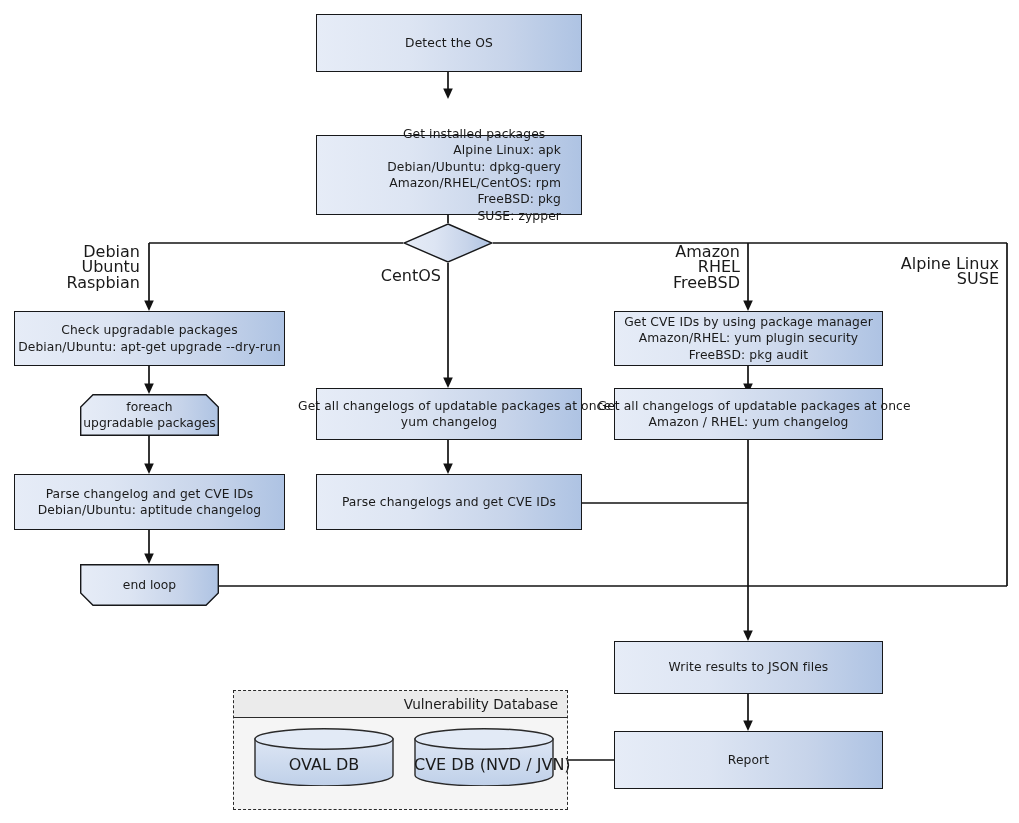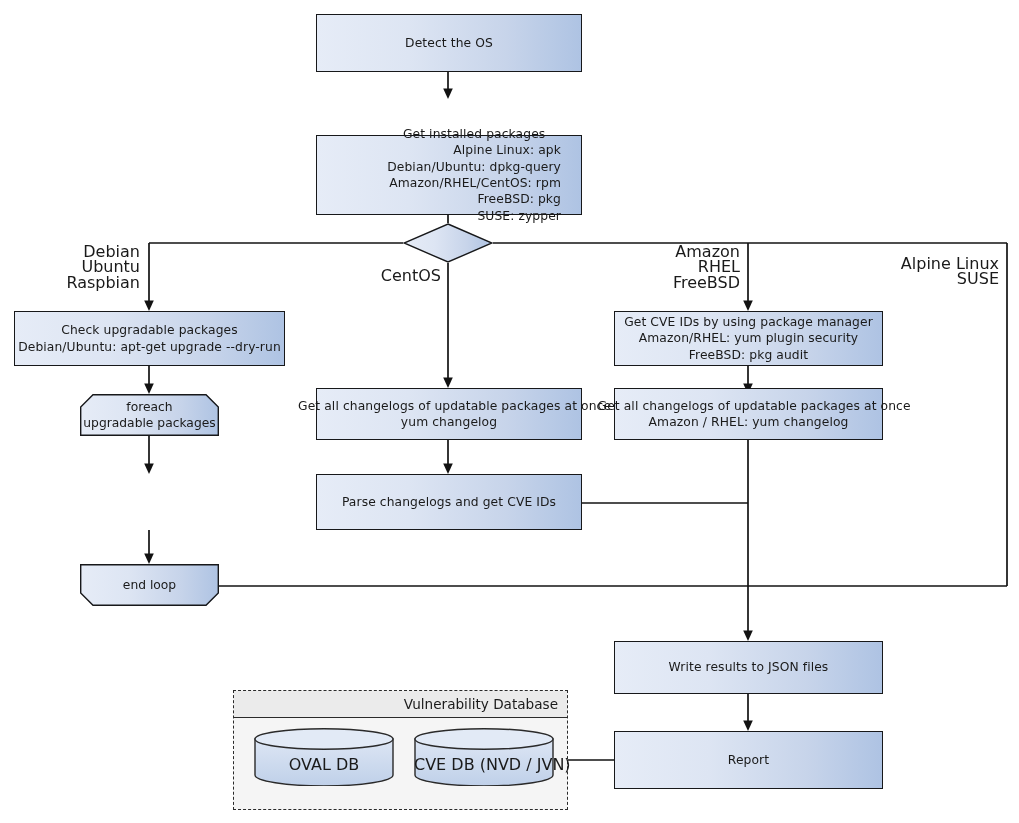--- a/index.html
+++ b/index.html
@@ -237,20 +237,26 @@
       <path d="M13,0.7 L126,0.7 L138.3,13 L138.3,41.3 L0.7,41.3 L0.7,13 Z"></path>
     </svg>
     <div class="cap">
       <span>
         <span>foreach</span><br>
         <span>upgradable  packages</span>
       </span>
     </div>
   </div>
 
+  <div class="node" style="left:14px; top:474px; width:271px; height:56px;">
+    <span class="txt">
+      <span>Parse changelog and get  CVE IDs</span><br>
+      <span>Debian/Ubuntu: aptitude changelog</span>
+    </span>
+  </div>
 
   <div class="loop-wrap" style="left:80px; top:564px; width:139px; height:42px;">
     <div class="shade loop-bot"></div>
     <svg class="edge" viewBox="0 0 139 42" preserveAspectRatio="none">
       <path d="M0.7,0.7 L138.3,0.7 L138.3,29 L126,41.3 L13,41.3 L0.7,29 Z"></path>
     </svg>
     <div class="cap">
       <span>end loop</span>
     </div>
   </div>

